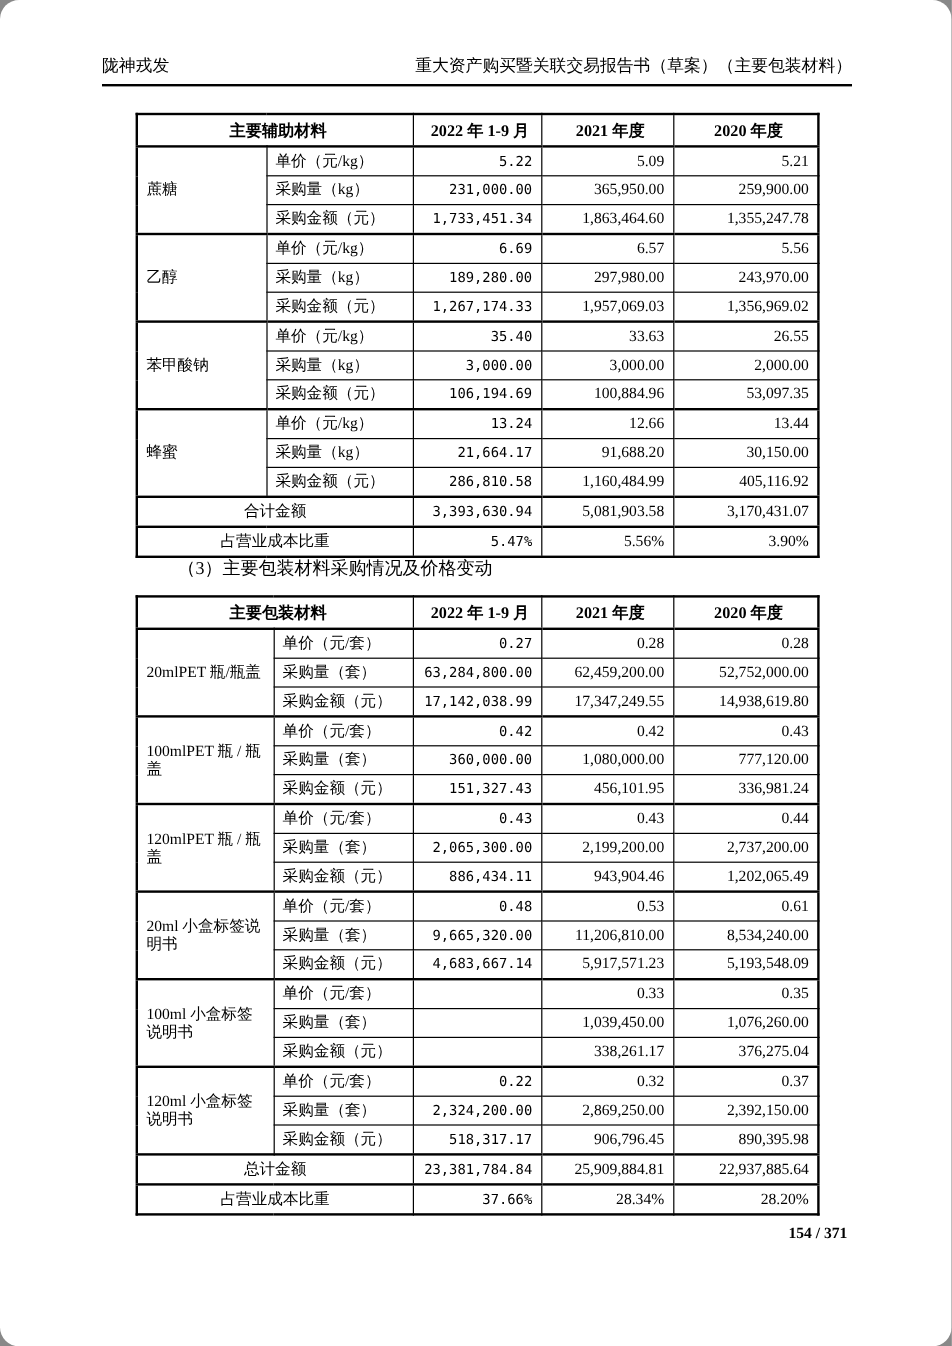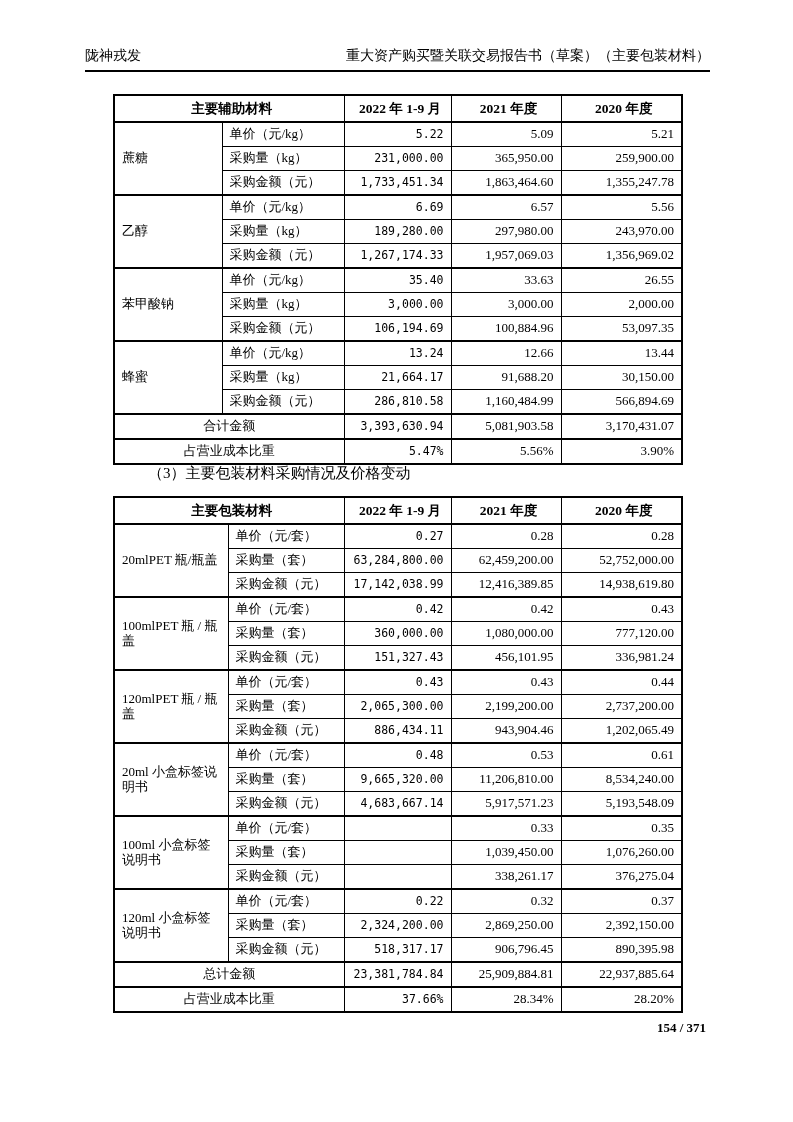--- a/index.html
+++ b/index.html
@@ -1,20 +1,21 @@
 <!DOCTYPE html>
 <html><head>
 <meta charset="utf-8">
 <style>
   html,body { margin:0; padding:0; background:#888; }
   .page {
     position:relative; width:793px; height:1122px; margin:0 auto;
     background:#ffffff; color:#000;
     font-family:"Liberation Serif", serif;
     overflow:hidden;
+    border-radius:16px;
   }
   
   .doc-header {
     position:absolute; left:85px; top:48px; width:625px;
     display:flex; justify-content:space-between; align-items:flex-end;
     border-bottom:2px solid #000; padding-bottom:5px;
     font-size:14px; line-height:1.2;
   }
   
   table.data-table {
@@ -151,21 +152,21 @@
       <tr>
         <td class="lbl">采购量（kg）</td>
         <td class="b22">21,664.17</td>
         <td class="num">91,688.20</td>
         <td class="num">30,150.00</td>
       </tr>
       <tr>
         <td class="lbl">采购金额（元）</td>
         <td class="b22">286,810.58</td>
         <td class="num">1,160,484.99</td>
-        <td class="num">566,894.69</td>
+        <td class="num">405,116.92</td>
       </tr>
 
       <tr class="sumrow">
         <td colspan="2" class="sumlbl">合计金额</td>
         <td class="b22">3,393,630.94</td>
         <td class="num">5,081,903.58</td>
         <td class="num">3,170,431.07</td>
       </tr>
       <tr class="sumrow">
         <td colspan="2" class="sumlbl">占营业成本比重</td>
@@ -204,21 +205,21 @@
       </tr>
       <tr>
         <td class="lbl">采购量（套）</td>
         <td class="b22">63,284,800.00</td>
         <td class="num">62,459,200.00</td>
         <td class="num">52,752,000.00</td>
       </tr>
       <tr>
         <td class="lbl">采购金额（元）</td>
         <td class="b22">17,142,038.99</td>
-        <td class="num">12,416,389.85</td>
+        <td class="num">17,347,249.55</td>
         <td class="num">14,938,619.80</td>
       </tr>
 
       <tr class="gstart">
         <td class="mat" rowspan="3">100mlPET 瓶 / 瓶盖</td>
         <td class="lbl">单价（元/套）</td>
         <td class="b22">0.42</td>
         <td class="num">0.42</td>
         <td class="num">0.43</td>
       </tr>

